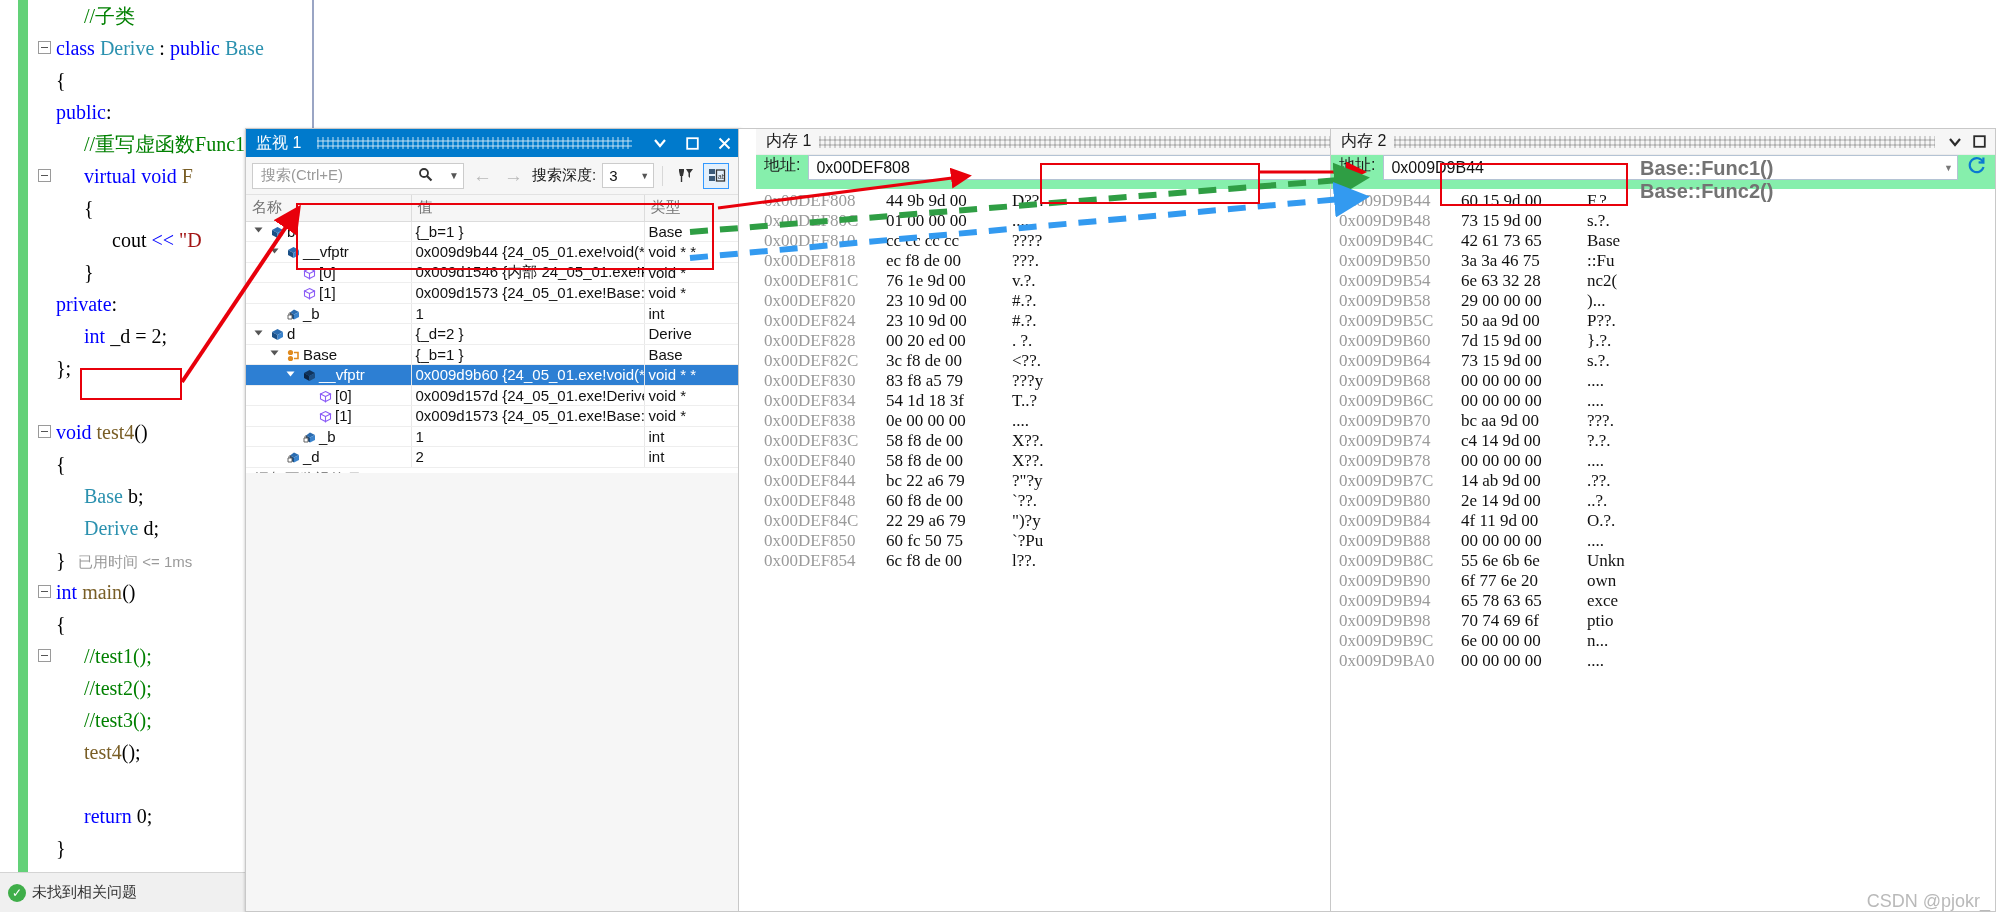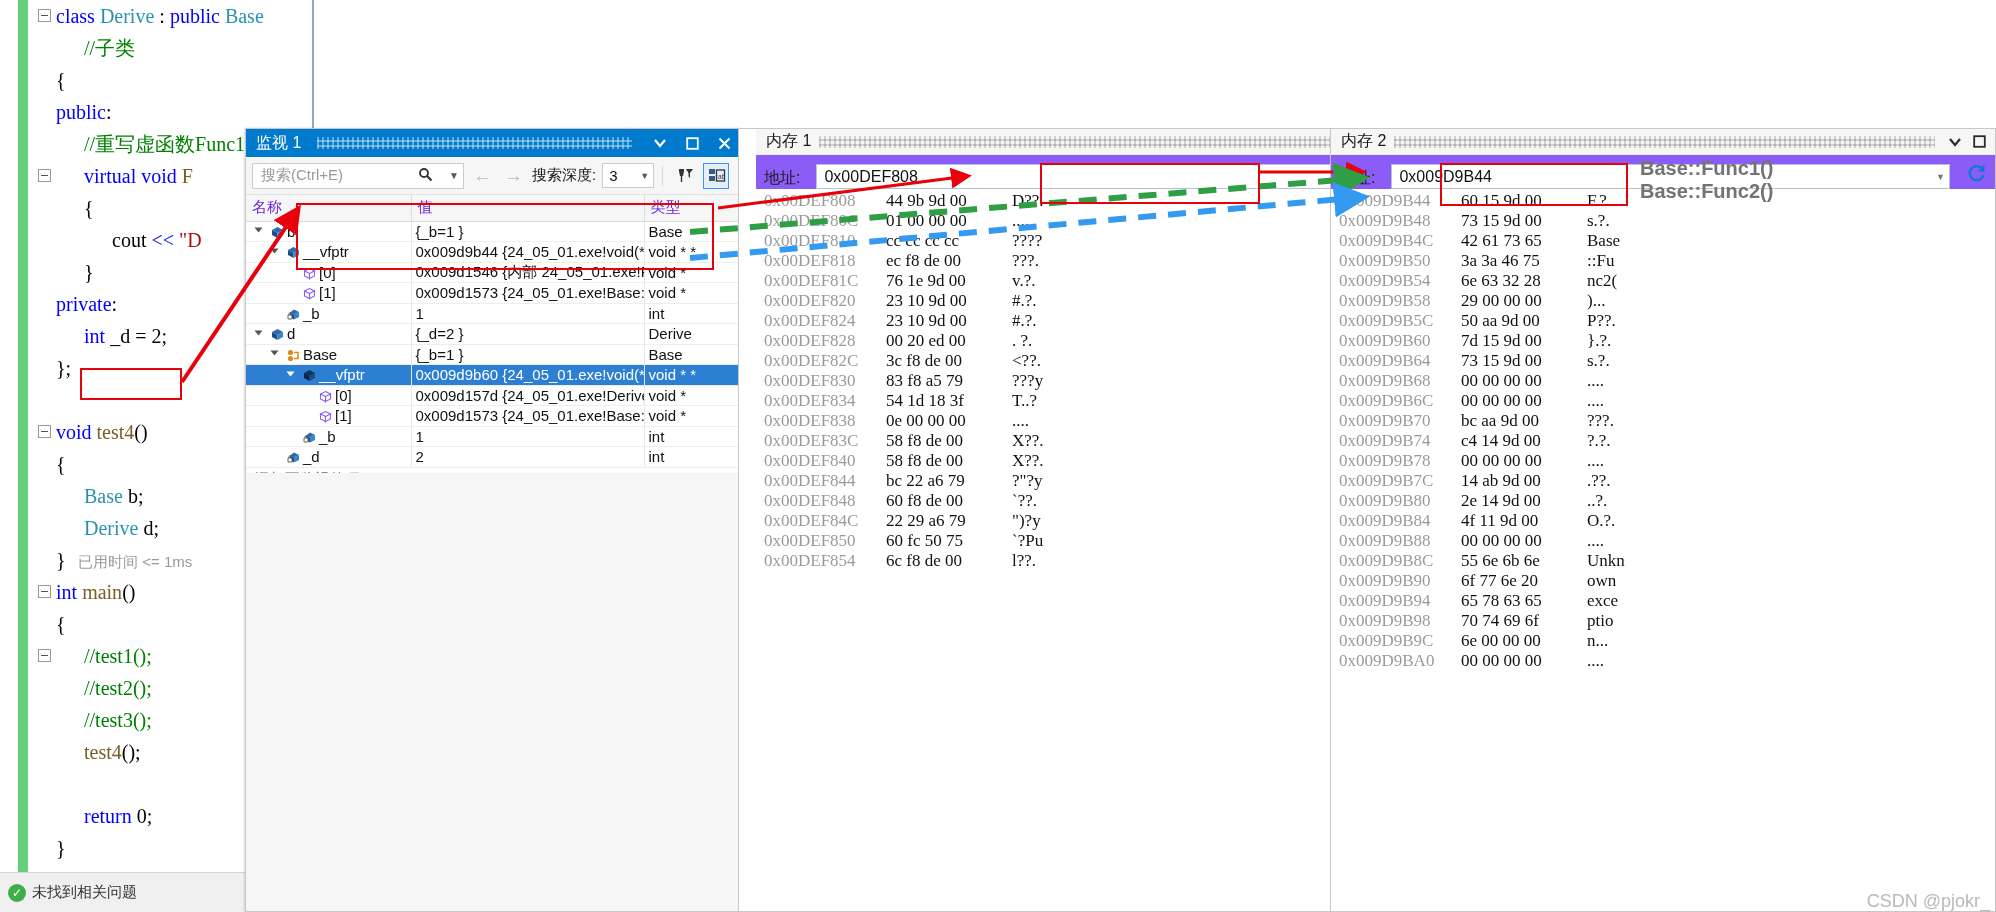--- a/index.html
+++ b/index.html
@@ -97,21 +97,21 @@
   .tb-ico.sel { border: 1px solid #3399ff; background: #e3f0fc; }
 
   
   .wt { width: 100%; border-collapse: collapse; table-layout: fixed; font-size: 15px; }
   .wt col.c1 { width: 165px; }
   .wt col.c2 { width: 233px; }
   .wt col.c3 { width: 96px; }
   .wt th {
     height: 26px; background: #f6f6f6; font-weight: normal; text-align: left;
     padding: 0 6px; border-right: 1px solid #dcdcdc; border-bottom: 1px solid #dcdcdc;
-    color: #6d28d9;
+    color: #737373;
   }
   .wt td {
     height: 20.5px; padding: 0 4px; border-right: 1px solid #e8e8e8;
     border-bottom: 1px solid #eeeeee; background: #fff; color: #111;
     white-space: nowrap; overflow: hidden; text-overflow: clip;
   }
   .wt tr.sel td { background: #2d7fd3; color: #fff; }
   .namecell { display: flex; align-items: center; gap: 3px; }
   .expander { width: 12px; color: #555; font-size: 9px; display:inline-block; }
   .tri { display:inline-block; width:0;height:0; border-left:5px solid #555; border-top:4px solid transparent; border-bottom:4px solid transparent; transform: rotate(90deg); }
@@ -127,22 +127,22 @@
     height: 26px; background: #f6f6f6; color: #1a1a1a;
     display: flex; align-items: center; padding: 0 4px 0 10px; font-size: 16px;
     border-bottom: 1px solid #ececec;
   }
   .mem-title .title-dots {
     background-image: repeating-linear-gradient(90deg, rgba(0,0,0,.18) 0 2px, transparent 2px 5px),
                       repeating-linear-gradient(0deg, rgba(0,0,0,.18) 0 2px, transparent 2px 5px);
   }
   .mem-title .tbtn { color: #2b2b2b; }
   .addr-row {
-    height: 34px; display: flex; align-items: flex-end; gap: 16px; padding: 0 8px;
-    font-size: 16px; color: #1a1a1a; background: #8b5cf6;
+    height: 34px; display: flex; align-items: flex-start; gap: 8px; padding: 0 8px;
+    font-size: 16px; color: #1a1a1a; background: #86efac;
   }
   .addr-input {
     flex: 1; height: 25px; border: 1px solid #b4c3d4; background: #fff;
     display: flex; align-items: center; padding: 0 4px 0 7px; font-size: 16px; color: #111;
   }
   .addr-input .val { flex: 1; }
   .refresh { color: #0a7ad1; font-size: 21px; }
   .mem-body {
     font-family: "Liberation Serif", serif; font-size: 17px; padding: 2px 0 0 8px;
     line-height: 20px; color: #111;
@@ -163,22 +163,22 @@
   }
 </style>
 </head>
 <body>
 
 <div id="root">
 
   <div class="editor">
     <div class="gutter-bar"></div>
     <div id="code-lines">
+        <div class="code-line"><span style="display: inline-block; width: 84px;"></span><span class="cmt">//子类</span></div>
         <div class="code-line"><span class="fold" style="top: 9px;"></span><span style="display: inline-block; width: 56px;"></span><span class="kw">class </span><span class="typ">Derive </span><span class="op">: </span><span class="kw">public </span><span class="typ">Base</span></div>
-        <div class="code-line"><span style="display: inline-block; width: 84px;"></span><span class="cmt">//子类</span></div>
         <div class="code-line"><span style="display: inline-block; width: 56px;"></span><span class="op">{</span></div>
         <div class="code-line"><span style="display: inline-block; width: 56px;"></span><span class="kw">public</span><span class="op">:</span></div>
         <div class="code-line"><span style="display: inline-block; width: 84px;"></span><span class="cmt">//重写虚函数Func1</span></div>
         <div class="code-line"><span class="fold" style="top: 9px;"></span><span style="display: inline-block; width: 84px;"></span><span class="kw">virtual </span><span class="kw">void </span><span class="fn">F</span></div>
         <div class="code-line"><span style="display: inline-block; width: 84px;"></span><span class="op">{</span></div>
         <div class="code-line"><span style="display: inline-block; width: 112px;"></span><span class="op">cout </span><span class="kw">&lt;&lt; </span><span class="str">"D</span></div>
         <div class="code-line"><span style="display: inline-block; width: 84px;"></span><span class="op">}</span></div>
         <div class="code-line"><span style="display: inline-block; width: 56px;"></span><span class="kw">private</span><span class="op">:</span></div>
         <div class="code-line"><span style="display: inline-block; width: 84px;"></span><span class="kw">int </span><span class="op">_d = </span><span class="num">2</span><span class="op">;</span></div>
         <div class="code-line"><span style="display: inline-block; width: 56px;"></span><span class="op">};</span></div>

